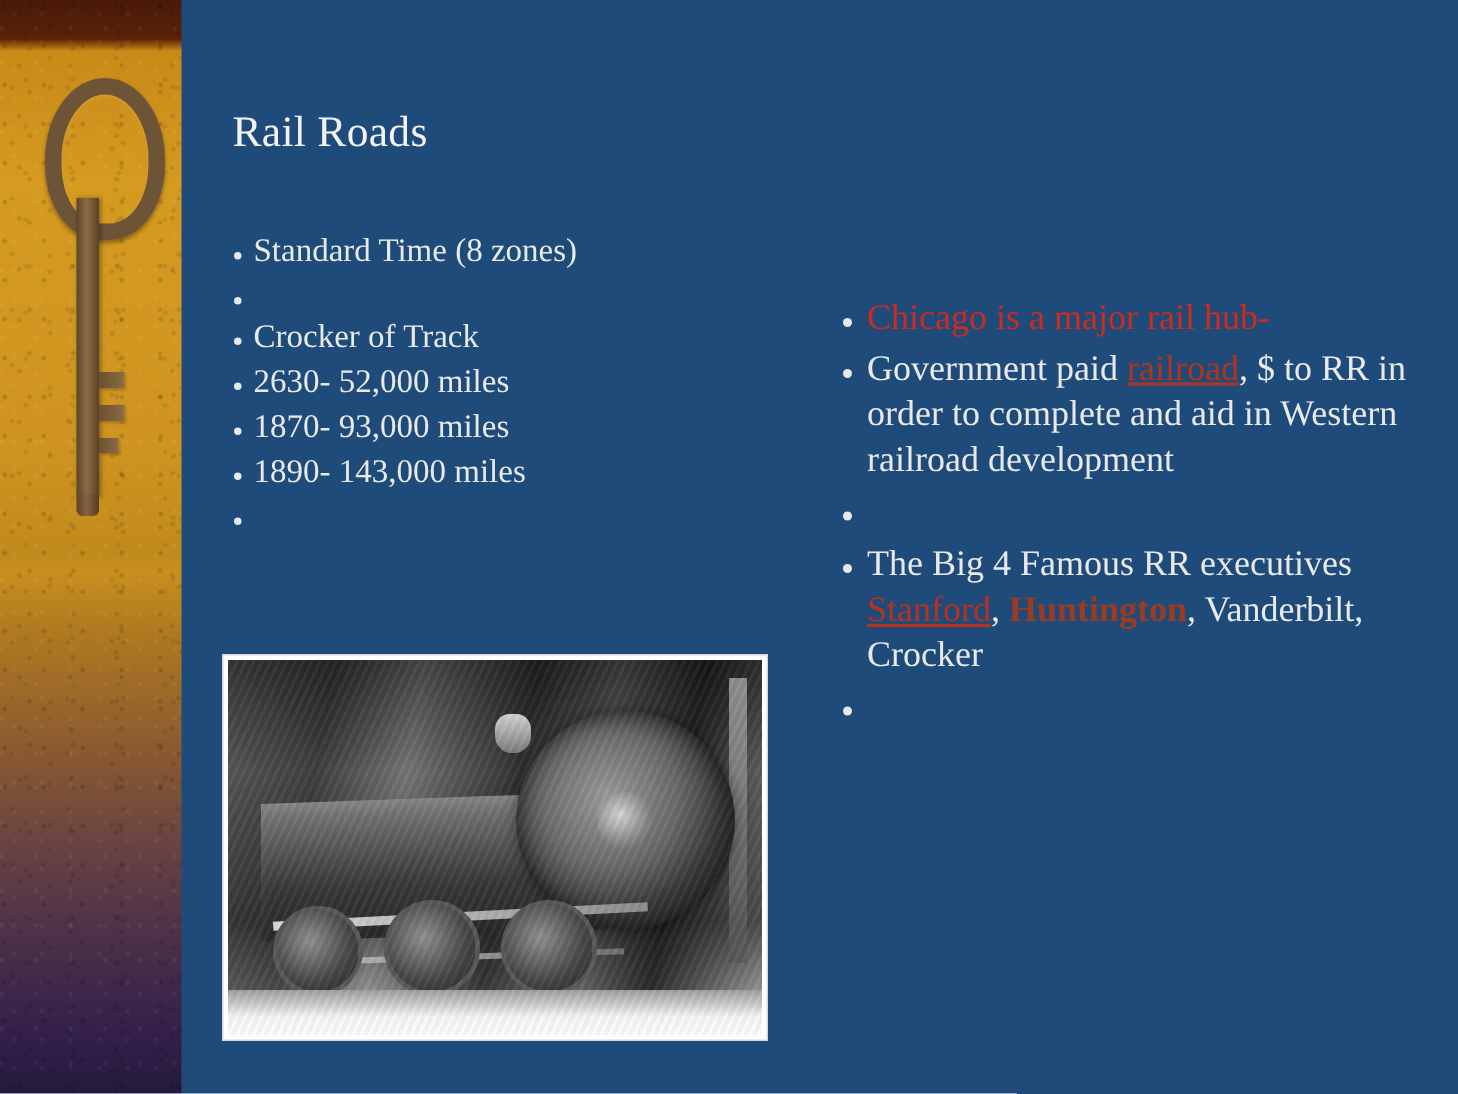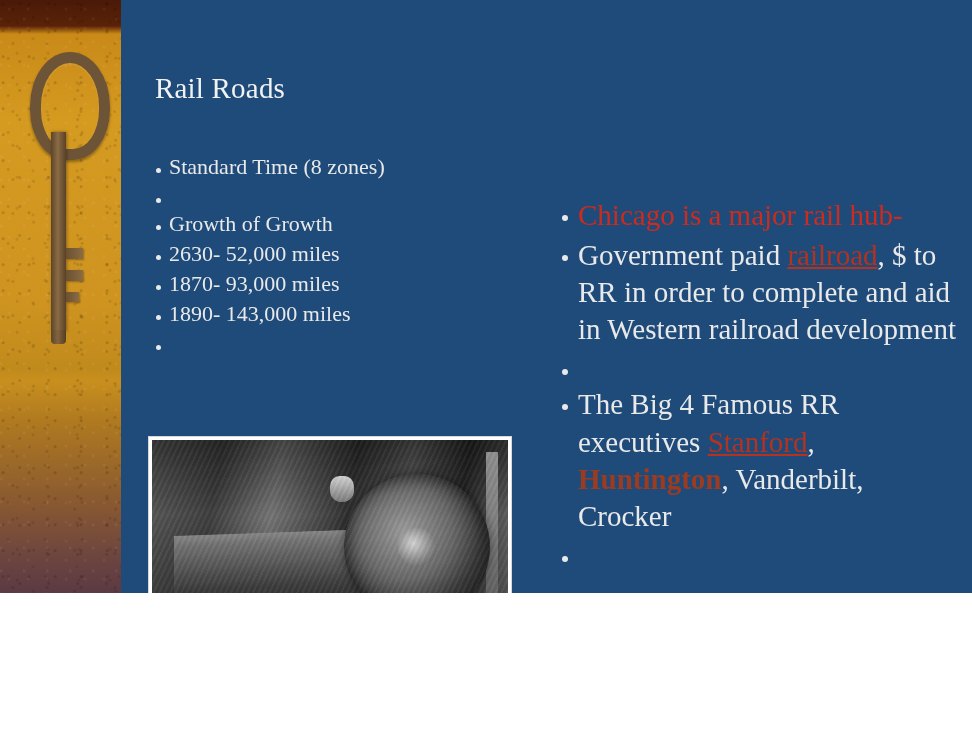--- a/index.html
+++ b/index.html
@@ -3,21 +3,21 @@
 <meta charset="utf-8">
 <style>
   html, body {
     margin: 0;
     padding: 0;
     background: #ffffff;
   }
   #slide {
     position: relative;
     width: 972px;
-    height: 593px;
+    height: 729px;
     background: #1f4b7a;
     overflow: hidden;
     font-family: "Liberation Serif", serif;
   }
 
   
   #left-strip {
     position: absolute;
     left: 0;
     top: 0;
@@ -120,21 +120,21 @@
     left: 155px;
     top: 152px;
     width: 370px;
     font-size: 22px;
     line-height: 1.32;
   }
   #right-col {
     left: 562px;
     top: 197px;
     width: 400px;
-    font-size: 29px;
+    font-size: 24px;
     line-height: 1.28;
   }
   ul.bullets {
     list-style: none;
     margin: 0;
     padding: 0;
   }
   ul.bullets > li {
     position: relative;
     padding-left: 14px;
@@ -303,21 +303,21 @@
       <div class="key-tip"></div>
     </div>
   </div>
 
   <div id="title">Rail Roads</div>
 
   <div class="col" id="left-col">
     <ul class="bullets">
       <li><span>Standard Time (8 zones)</span></li>
       <li class="empty"></li>
-      <li><span>Growth of Growth</span></li>
+      <li><span>Crocker of Track</span></li>
       <li><span>2630- 52,000 miles</span></li>
       <li><span>1870- 93,000 miles</span></li>
       <li><span>1890- 143,000 miles</span></li>
       <li class="empty"></li>
     </ul>
   </div>
 
   <div class="col" id="right-col">
     <ul class="bullets">
       <li>

